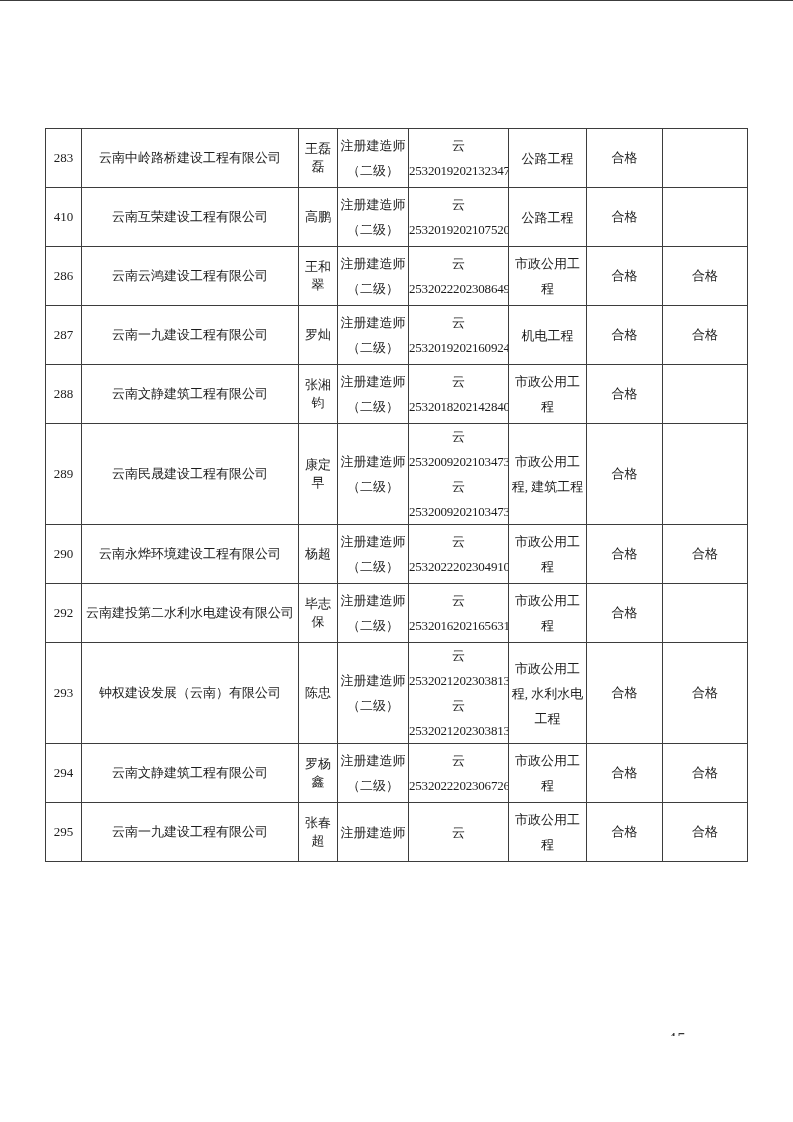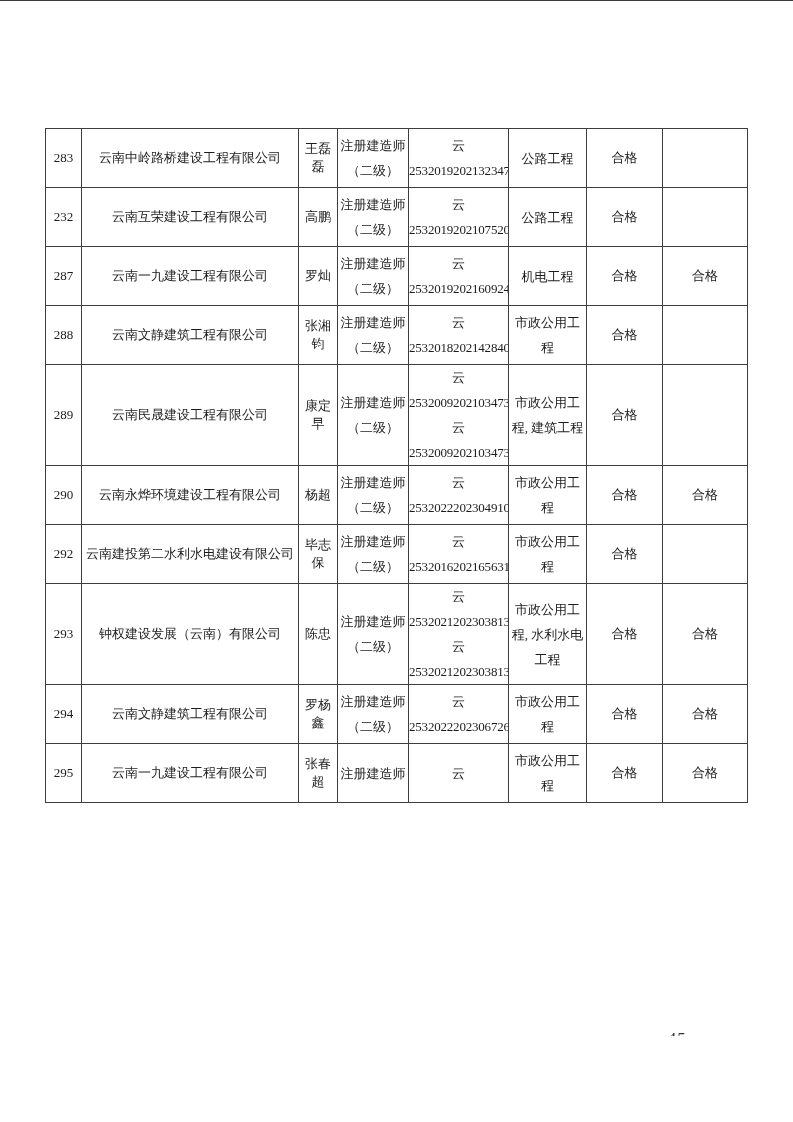--- a/index.html
+++ b/index.html
@@ -91,30 +91,42 @@
         <td class="c-person">王磊磊</td>
         <td class="c-type">注册建造师
 （二级）</td>
         <td class="c-certno">云
 2532019202132347</td>
         <td class="c-major">公路工程</td>
         <td class="c-res1">合格</td>
         <td class="c-res2"></td>
       </tr>
       <tr>
-        <td class="c-no">232</td>
+        <td class="c-no">410</td>
         <td class="c-company">云南互荣建设工程有限公司</td>
         <td class="c-person">高鹏</td>
         <td class="c-type">注册建造师
 （二级）</td>
         <td class="c-certno">云
 2532019202107520</td>
         <td class="c-major">公路工程</td>
         <td class="c-res1">合格</td>
         <td class="c-res2"></td>
+      </tr>
+      <tr>
+        <td class="c-no">286</td>
+        <td class="c-company">云南云鸿建设工程有限公司</td>
+        <td class="c-person">王和翠</td>
+        <td class="c-type">注册建造师
+（二级）</td>
+        <td class="c-certno">云
+2532022202308649</td>
+        <td class="c-major">市政公用工程</td>
+        <td class="c-res1">合格</td>
+        <td class="c-res2">合格</td>
       </tr>
       <tr>
         <td class="c-no">287</td>
         <td class="c-company">云南一九建设工程有限公司</td>
         <td class="c-person">罗灿</td>
         <td class="c-type">注册建造师
 （二级）</td>
         <td class="c-certno">云
 2532019202160924</td>
         <td class="c-major">机电工程</td>

